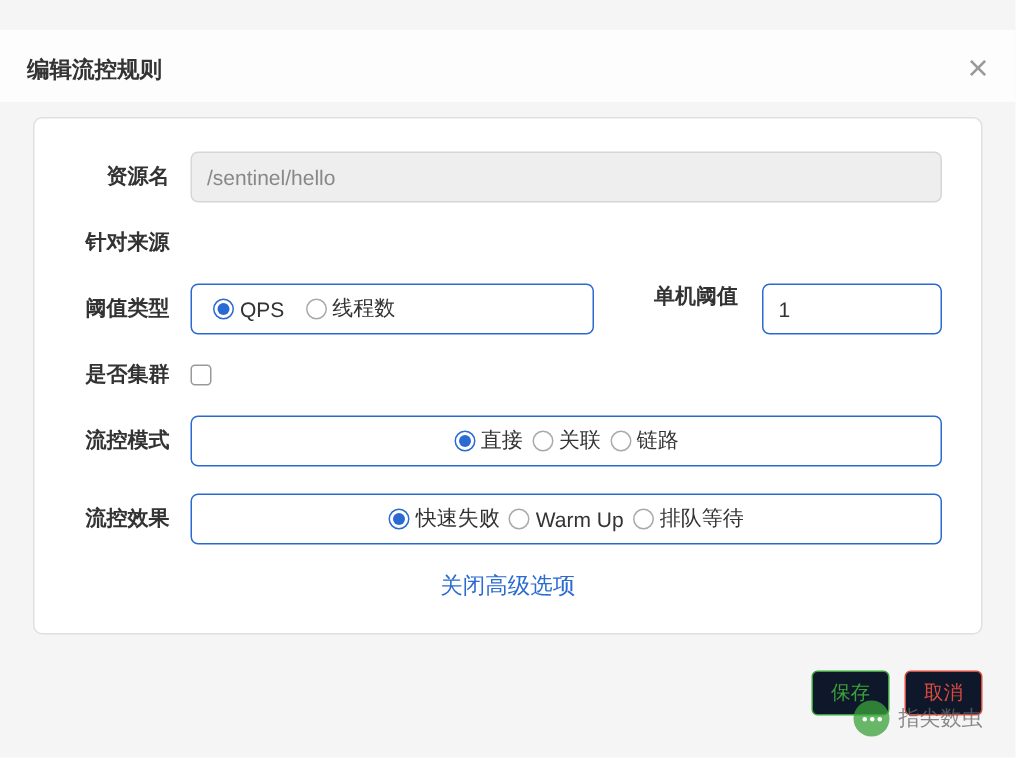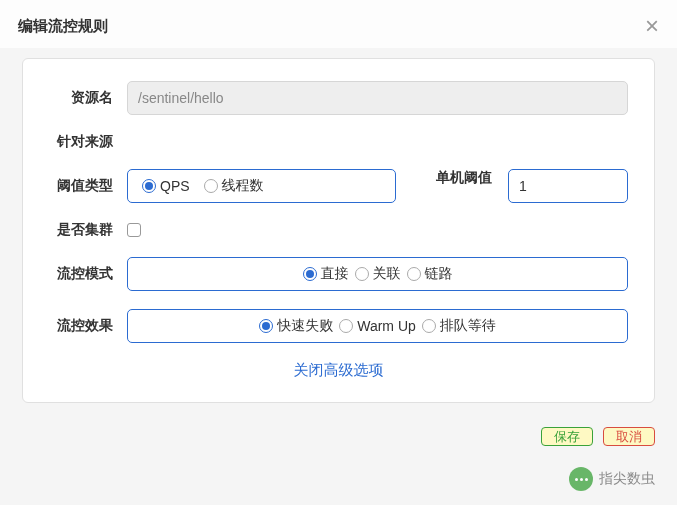--- a/index.html
+++ b/index.html
@@ -11,20 +11,21 @@
       position: relative;
       font-size: 14px;
       color: #333;
     }
     .modal-header {
       display: flex;
       justify-content: space-between;
       align-items: center;
       padding: 14px 18px 10px 18px;
       background: #fdfdfd;
+      margin-top: 20px;
     }
     .modal-title {
       font-weight: bold;
       font-size: 15px;
     }
     .close-btn {
       font-size: 24px;
       color: #999;
       cursor: pointer;
       line-height: 1;
@@ -154,24 +155,24 @@
       cursor: pointer;
     }
     .modal-footer {
       margin: 14px 22px 0 22px;
       display: flex;
       justify-content: flex-end;
       gap: 10px;
       padding-top: 10px;
     }
     .btn {
-      height: 19px;
+      height: 30px;
       padding: 0 12px;
       border-radius: 4px;
-      background: #fef9c3;
+      background: #0f172a;
       font-size: 13px;
       cursor: pointer;
     }
     .btn-save {
       border: 1px solid #3aa23a;
       color: #3aa23a;
     }
     .btn-cancel {
       border: 1px solid #d84c3f;
       color: #d84c3f;

